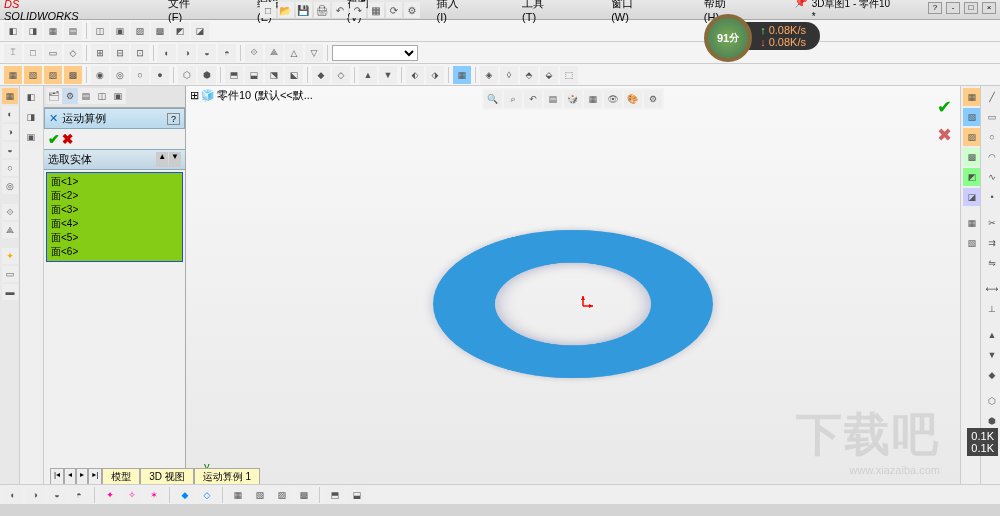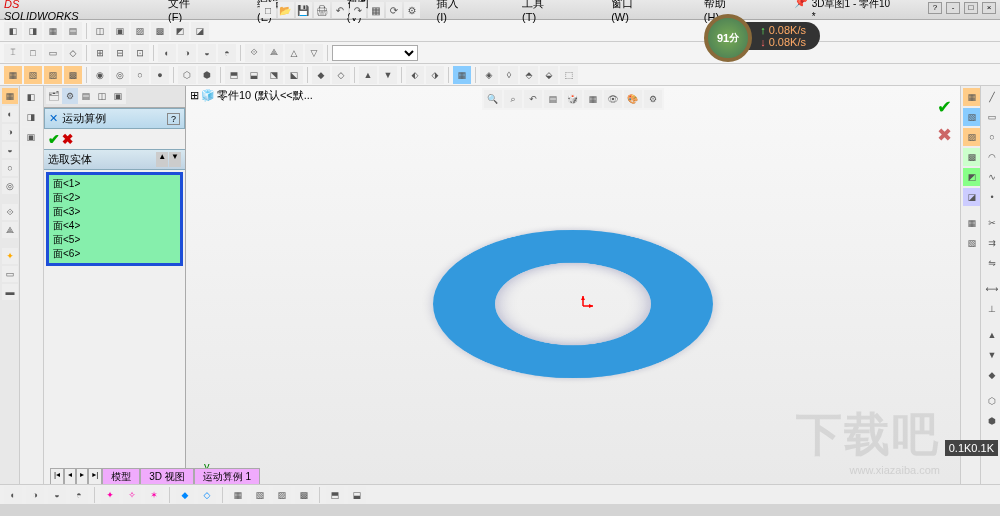--- a/index.html
+++ b/index.html
@@ -31,50 +31,50 @@
 .panel-tabs .tb-btn { width: 16px; height: 16px; }
 .feature-title { background: linear-gradient(#d4e8f4,#b8d8ec); padding: 2px 4px; border: 1px solid #8ab; display: flex; align-items: center; gap: 4px; }
 .feature-title .icon { color: #06c; }
 .feature-title .q { margin-left: auto; border: 1px solid #888; padding: 0 3px; font-size: 9px; }
 .confirm-row { padding: 2px 4px; display: flex; gap: 2px; }
 .confirm-row .ok { color: #0a0; font-weight: bold; font-size: 14px; }
 .confirm-row .cancel { color: #c00; font-weight: bold; font-size: 14px; }
 .section-head { background: linear-gradient(#d8e8f0,#c0d4e4); padding: 2px 4px; border-top: 1px solid #8ab; border-bottom: 1px solid #8ab; display: flex; }
 .section-head .arrows { margin-left: auto; display: flex; }
 .section-head .arrows span { font-size: 8px; padding: 0 2px; background: #ccc; margin-left: 1px; }
-.entity-list { border: 3px solid #1d4ed8; background: #86efac; margin: 2px; min-height: 72px; padding: 2px; }
+.entity-list { border: 1px solid #1d4ed8; background: #84cc16; margin: 2px; min-height: 72px; padding: 2px; }
 .entity-list div { padding: 0 2px; font-size: 10px; }
 
 .viewport { flex: 1; background: linear-gradient(#f8f8f8,#e8e8e8); position: relative; overflow: hidden; }
 .view-crumb { position: absolute; top: 2px; left: 4px; font-size: 10px; display: flex; align-items: center; gap: 2px; }
 .heads-up { position: absolute; top: 2px; left: 50%; transform: translateX(-50%); display: flex; gap: 2px; background: rgba(240,240,240,.6); padding: 2px; }
 .ok-x { position: absolute; top: 10px; right: 8px; display: flex; flex-direction: column; gap: 6px; }
 .ok-x .ok { color: #0a0; font-size: 18px; }
 .ok-x .x { color: #c66; font-size: 18px; }
 
 .torus { position: absolute; left: 50%; top: 52%; transform: translate(-50%,-50%); }
 .torus-ring { width: 280px; height: 280px; border: 62px solid #3399dd; border-radius: 50%; transform: rotateX(58deg); box-shadow: inset 0 0 20px rgba(0,0,100,.3), 0 0 12px rgba(0,0,80,.2); position: relative; }
 .triad { position: absolute; left: 6px; bottom: 6px; width: 40px; height: 40px; }
 .origin-triad { position: absolute; left: 50%; top: 50%; width: 20px; height: 20px; }
 
 .right-rail { width: 20px; background: #eee; border-left: 1px solid #ccc; display: flex; flex-direction: column; gap: 2px; padding: 2px; }
 .right-rail2 { width: 20px; background: #eee; border-left: 1px solid #ccc; display: flex; flex-direction: column; gap: 2px; padding: 2px; }
 
 .bottom-tabs { position: absolute; bottom: 30px; left: 50px; display: flex; gap: 0; }
-.bottom-tabs .tab { background: #f0abfc; border: 1px solid #aaa; padding: 1px 8px; font-size: 10px; }
+.bottom-tabs .tab { background: #fef9c3; border: 1px solid #aaa; padding: 1px 8px; font-size: 10px; }
 .bottom-tabs .nav { background: #eee; border: 1px solid #aaa; padding: 1px 3px; font-size: 8px; }
 
 .statusbar { position: absolute; bottom: 12px; left: 0; right: 0; height: 20px; background: #efefef; border-top: 1px solid #ccc; display: flex; align-items: center; padding: 0 4px; gap: 4px; }
 .taskbar { position: absolute; bottom: 0; left: 0; right: 0; height: 12px; background: #d4d4d4; }
 
 .badge { position: absolute; top: 14px; right: 248px; width: 48px; height: 48px; border-radius: 50%; background: radial-gradient(#7a5,#475); border: 4px solid #8a6a3a; display: flex; align-items: center; justify-content: center; color: white; font-size: 18px; font-weight: bold; z-index: 10; text-align: center; }
 .netinfo { position: absolute; top: 22px; right: 180px; background: #333; color: #fa6; border-radius: 0 14px 14px 0; padding: 2px 14px 2px 22px; font-size: 9px; z-index: 9; }
 .netinfo div { line-height: 12px; text-align: right; }
 
-.tooltip { position: absolute; right: 2px; bottom: 60px; background: #444; color: white; font-size: 9px; padding: 2px 4px; display: flex; flex-direction: row; }
+.tooltip { position: absolute; right: 2px; bottom: 60px; background: #444; color: white; font-size: 9px; padding: 2px 4px; display: flex; flex-direction: column; }
 
 .watermark { position: absolute; right: 20px; bottom: 40px; font-size: 46px; color: rgba(150,150,150,.25); font-weight: bold; letter-spacing: 2px; z-index: 2; pointer-events: none; }
 .watermark-url { position: absolute; right: 20px; bottom: 30px; font-size: 11px; color: rgba(150,150,150,.3); }
 </style>
 </head>
 <body>
 
 <div class="titlebar">
   <span class="logo">
     <span style="color:#d00">DS</span> <span>SOLIDWORKS</span>

